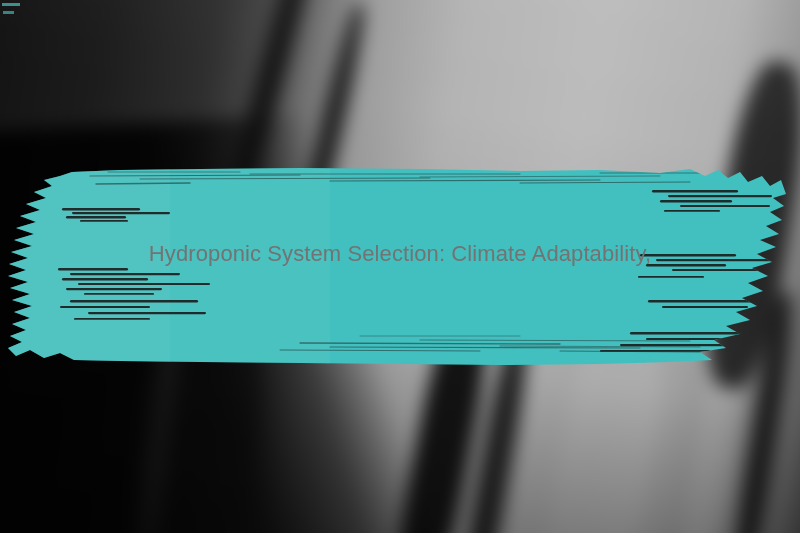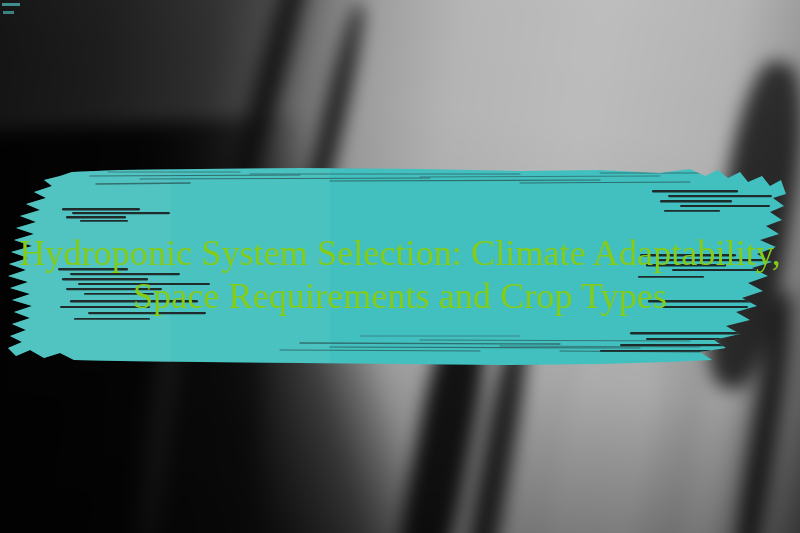--- a/index.html
+++ b/index.html
@@ -104,24 +104,24 @@
   .title-block {
     position: absolute;
     left: 0;
     top: 232px;
     width: 800px;
     text-align: center;
     z-index: 5;
     pointer-events: none;
   }
   .title-line {
-    color: #84cc16;
-    font-family: Liberation Serif, serif;
+    color: #737373;
+    font-family: Liberation Sans, sans-serif;
     font-weight: 300;
-    font-size: 36px;
+    font-size: 22px;
     line-height: 43px;
     letter-spacing: .1px;
     white-space: nowrap;
   }
 
   
   .speck {
     position: absolute;
     background: #3f8f8d;
     z-index: 4;
@@ -240,16 +240,15 @@
         </g>
       </g>
     </svg>
   </div>
 
   <div class="speck k1"></div>
   <div class="speck k2"></div>
 
   <div class="title-block">
     <div class="title-line">Hydroponic System Selection: Climate Adaptability,</div>
-    <div class="title-line">Space Requirements and Crop Types</div>
   </div>
 
 </div>
 
 </body></html>

